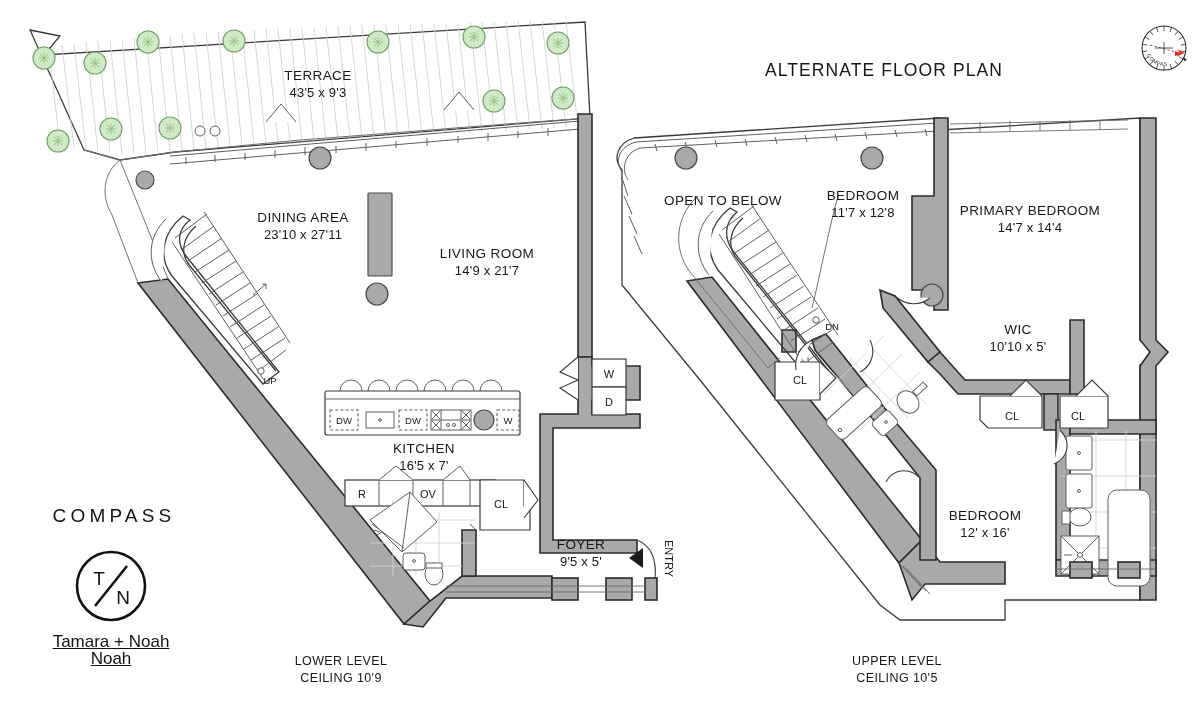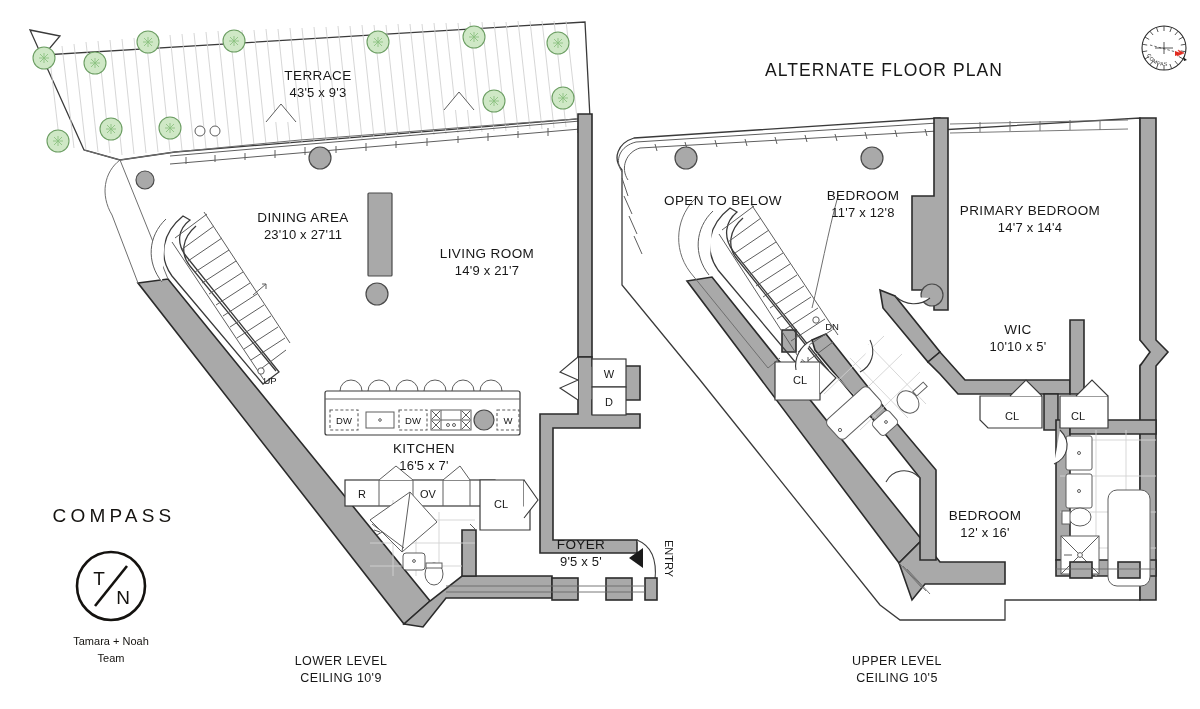--- a/index.html
+++ b/index.html
@@ -112,23 +112,24 @@
     white-space: nowrap;
   }
   #brand .tn-mark {
     width: 74px;
     height: 74px;
     margin: 0 auto 10px auto;
     position: relative;
   }
   #brand .tn-team {
     font-family: "Liberation Sans", sans-serif;
-    font-size: 11px;
+    font-size: 17px;
     line-height: 17px;
     color: #14120f;
+    text-decoration: underline;
   }
 </style>
 </head>
 <body>
 
 <div id="plan-root">
 
   <svg class="plan-svg" viewBox="0 0 1200 709" xmlns="http://www.w3.org/2000/svg">
 
     <g>
@@ -657,17 +658,17 @@
     <div class="tn-mark">
       <svg viewBox="0 0 74 74" width="74" height="74" aria-hidden="true">
         <circle cx="37" cy="37" r="34" fill="#ffffff" stroke="#14120f" stroke-width="2.6"></circle>
         <line x1="53" y1="17" x2="21" y2="57" stroke="#14120f" stroke-width="2.6"></line>
         <text x="25" y="36" text-anchor="middle" font-family="Liberation Sans, sans-serif" font-size="19" fill="#14120f">T</text>
         <text x="49" y="55" text-anchor="middle" font-family="Liberation Sans, sans-serif" font-size="19" fill="#14120f">N</text>
       </svg>
     </div>
     <div class="tn-team">
       <div>Tamara + Noah</div>
-      <div>Team</div>
+      <div>Noah</div>
     </div>
   </div>
 
 </div>
 
 </body></html>

